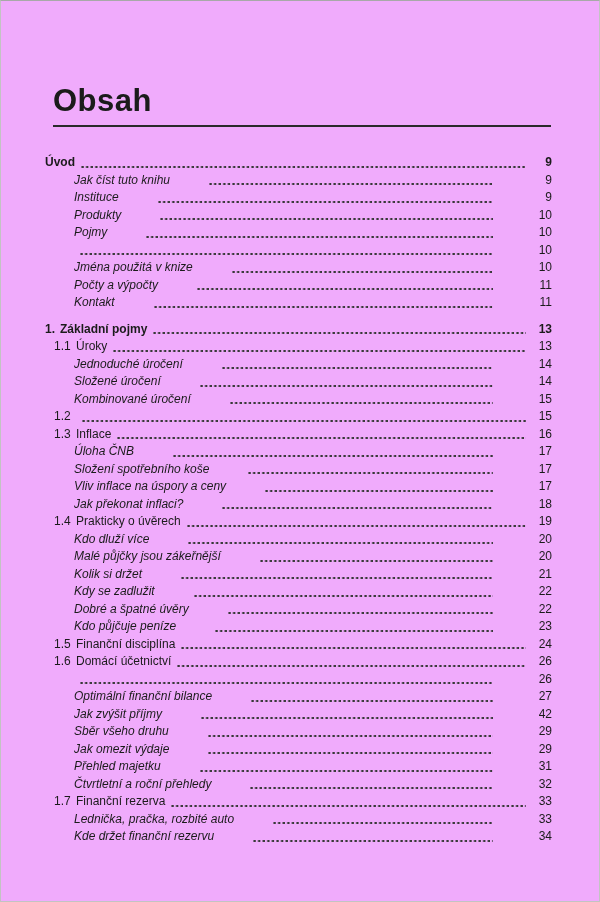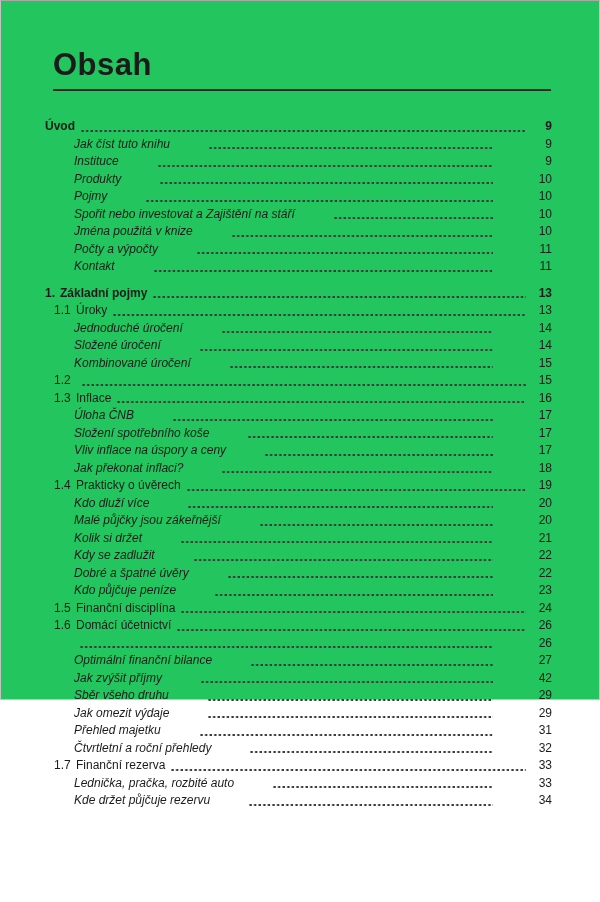--- a/index.html
+++ b/index.html
@@ -5,25 +5,25 @@
   html, body { margin: 0; padding: 0; }
   body {
     width: 600px; height: 902px;
     background: #ffffff;
     font-family: "Liberation Sans", sans-serif;
     color: #1b1b1b;
     overflow: hidden;
   }
   .page {
     box-sizing: border-box;
-    width: 600px; height: 700px;
+    width: 600px; height: 902px;
     border: 1px solid #c3c3c3;
     border-top-color: #a8a8a8;
-    background: #22c55e;
-    padding-top: 48px;
+    background: #f0abfc;
+    padding-top: 84px;
   }
   h1.title {
     margin: 0 48px 0 52px;
     padding: 0 0 9px 0;
     font-size: 31px;
     font-weight: bold;
     line-height: 1;
     letter-spacing: 0.5px;
     border-bottom: 2px solid #2a2a2a;
   }
@@ -89,21 +89,20 @@
         <span class="label">Produkty</span>
         <div class="leader"></div>
         <span class="page-num">10</span>
       </div>
       <div class="row sub">
         <span class="label">Pojmy</span>
         <div class="leader"></div>
         <span class="page-num">10</span>
       </div>
       <div class="row sub">
-        <span class="label">Spořit nebo investovat a Zajištění na stáří</span>
         <div class="leader"></div>
         <span class="page-num">10</span>
       </div>
       <div class="row sub">
         <span class="label">Jména použitá v knize</span>
         <div class="leader"></div>
         <span class="page-num">10</span>
       </div>
       <div class="row sub">
         <span class="label">Počty a výpočty</span>
@@ -260,18 +259,18 @@
         <span class="label">Finanční rezerva</span>
         <div class="leader"></div>
         <span class="page-num">33</span>
       </div>
       <div class="row sub">
         <span class="label">Lednička, pračka, rozbité auto</span>
         <div class="leader"></div>
         <span class="page-num">33</span>
       </div>
       <div class="row sub">
-        <span class="label">Kde držet půjčuje rezervu</span>
+        <span class="label">Kde držet finanční rezervu</span>
         <div class="leader"></div>
         <span class="page-num">34</span>
       </div>
     </div>
 </div>
 
 </body></html>

